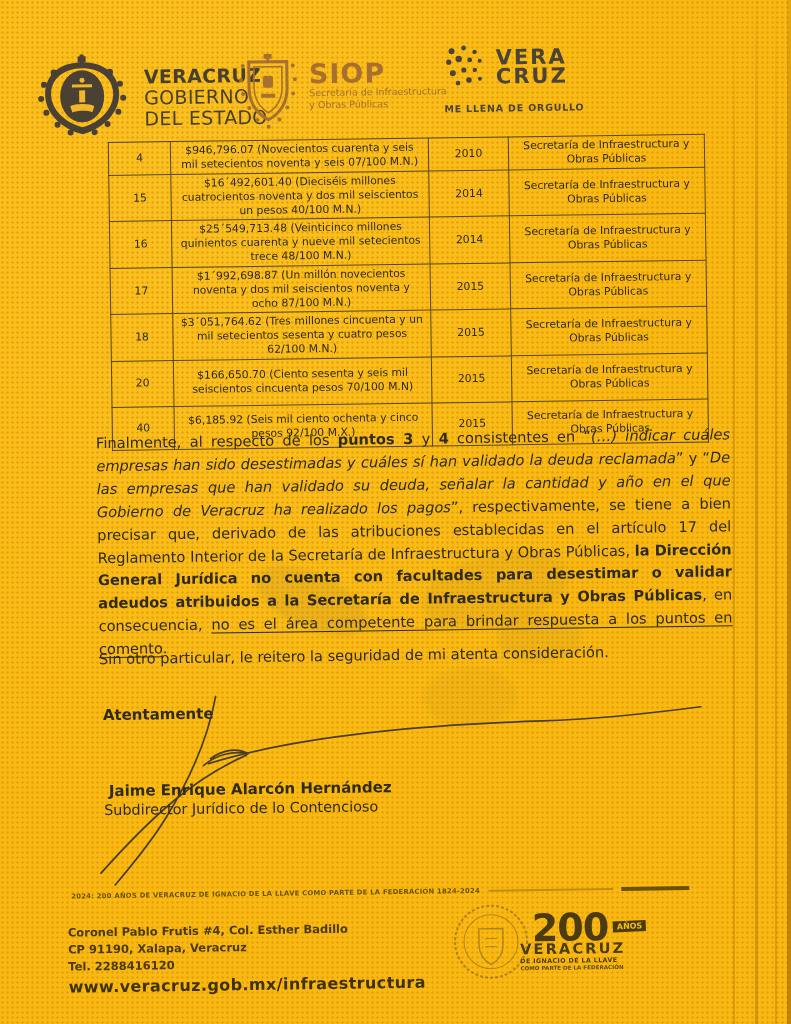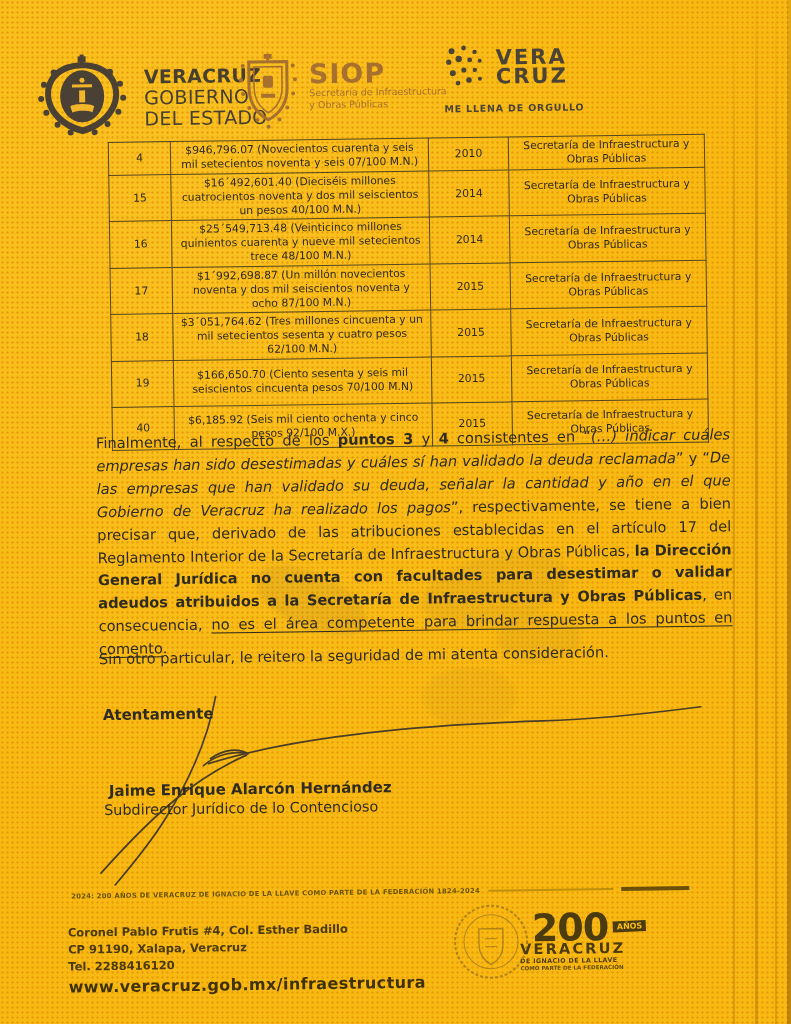--- a/index.html
+++ b/index.html
@@ -209,21 +209,21 @@
           <td class="c-yr">2015</td>
           <td class="c-ent">Secretaría de Infraestructura y Obras Públicas</td>
         </tr>
         <tr class="r4">
           <td class="c-num">18</td>
           <td class="c-amt">$3´051,764.62 (Tres millones cincuenta y un mil setecientos sesenta y cuatro pesos 62/100 M.N.)</td>
           <td class="c-yr">2015</td>
           <td class="c-ent">Secretaría de Infraestructura y Obras Públicas</td>
         </tr>
         <tr class="r5">
-          <td class="c-num">19</td>
+          <td class="c-num">20</td>
           <td class="c-amt">$166,650.70 (Ciento sesenta y seis mil seiscientos cincuenta pesos 70/100 M.N)</td>
           <td class="c-yr">2015</td>
           <td class="c-ent">Secretaría de Infraestructura y Obras Públicas</td>
         </tr>
         <tr class="r6">
           <td class="c-num">40</td>
           <td class="c-amt">$6,185.92 (Seis mil ciento ochenta y cinco pesos 92/100 M.X.)</td>
           <td class="c-yr">2015</td>
           <td class="c-ent">Secretaría de Infraestructura y Obras Públicas</td>
         </tr>

